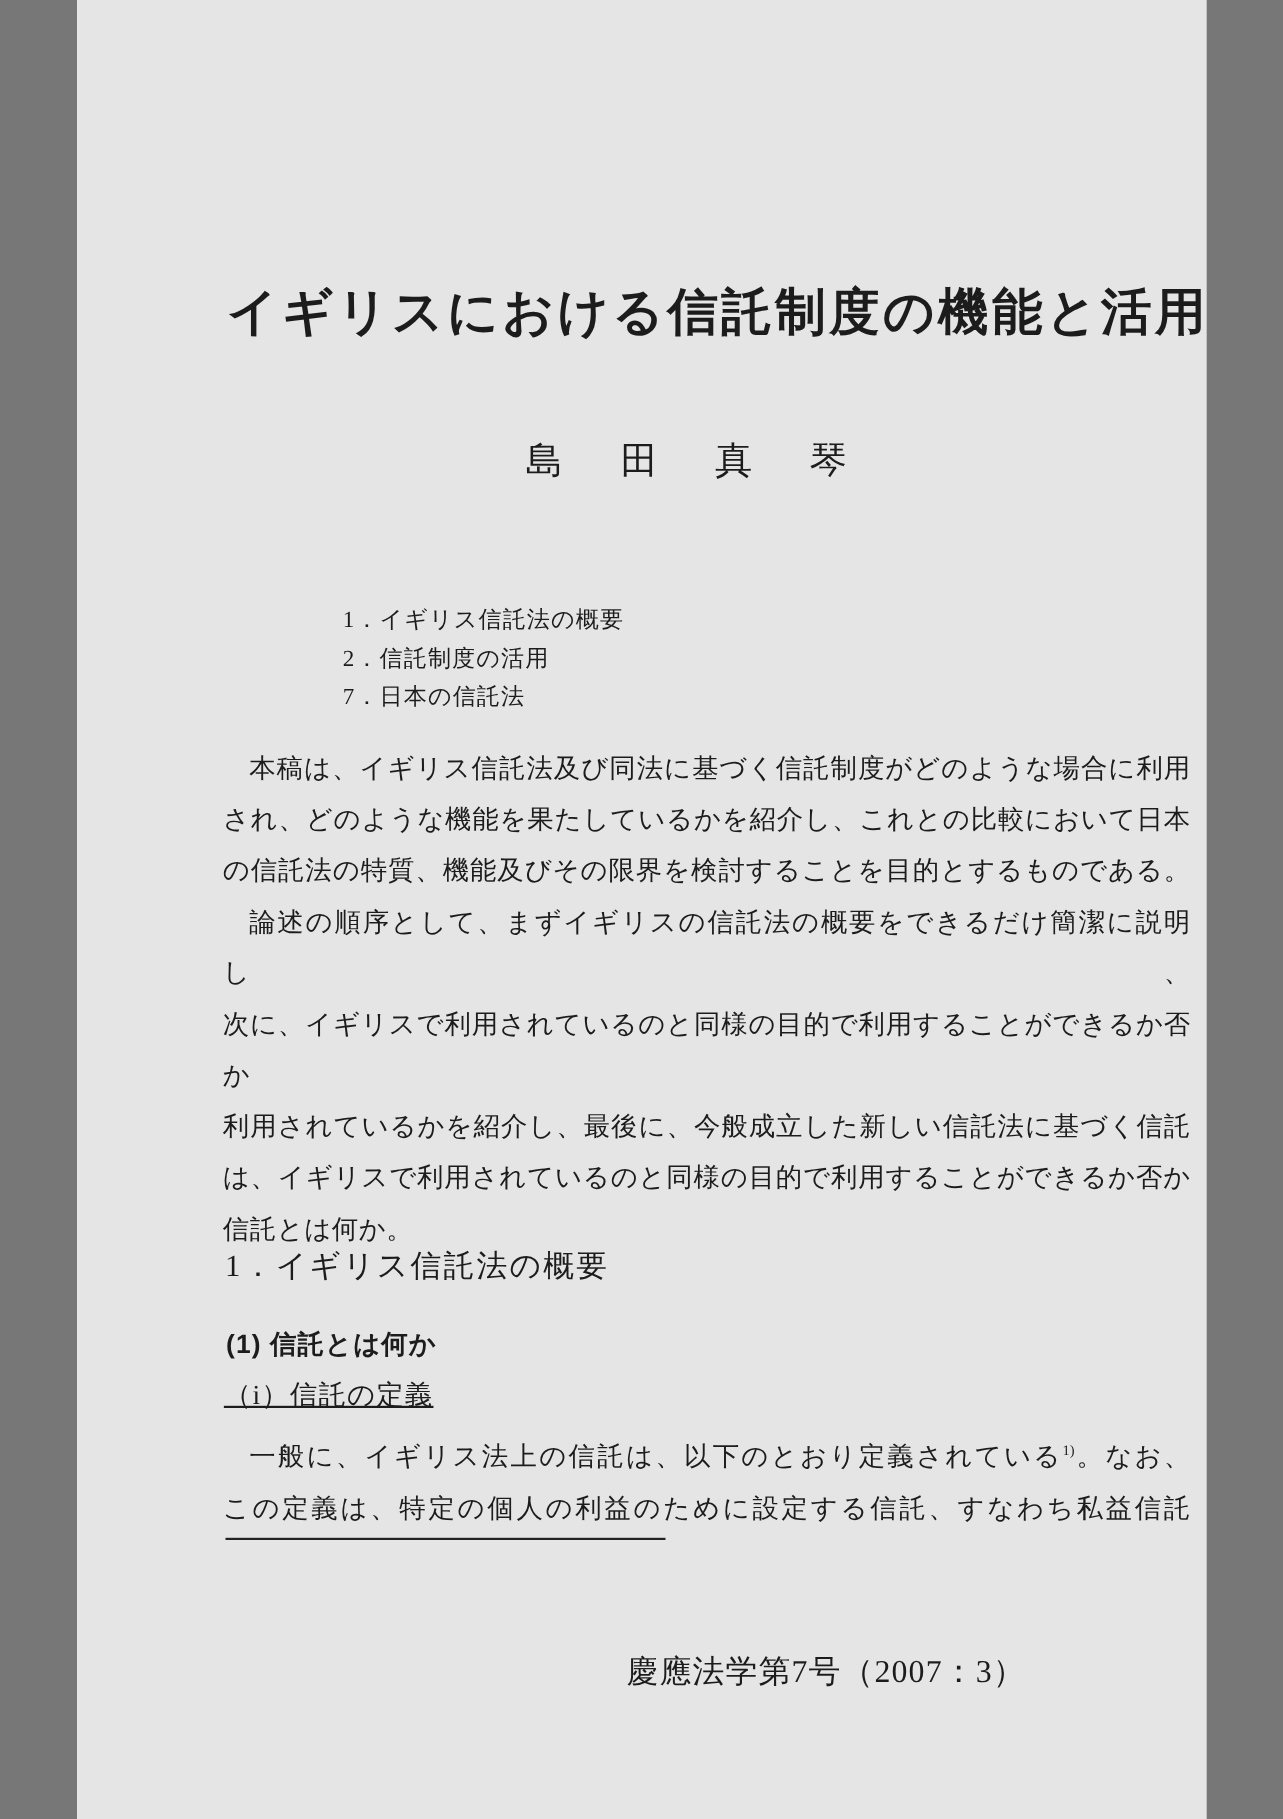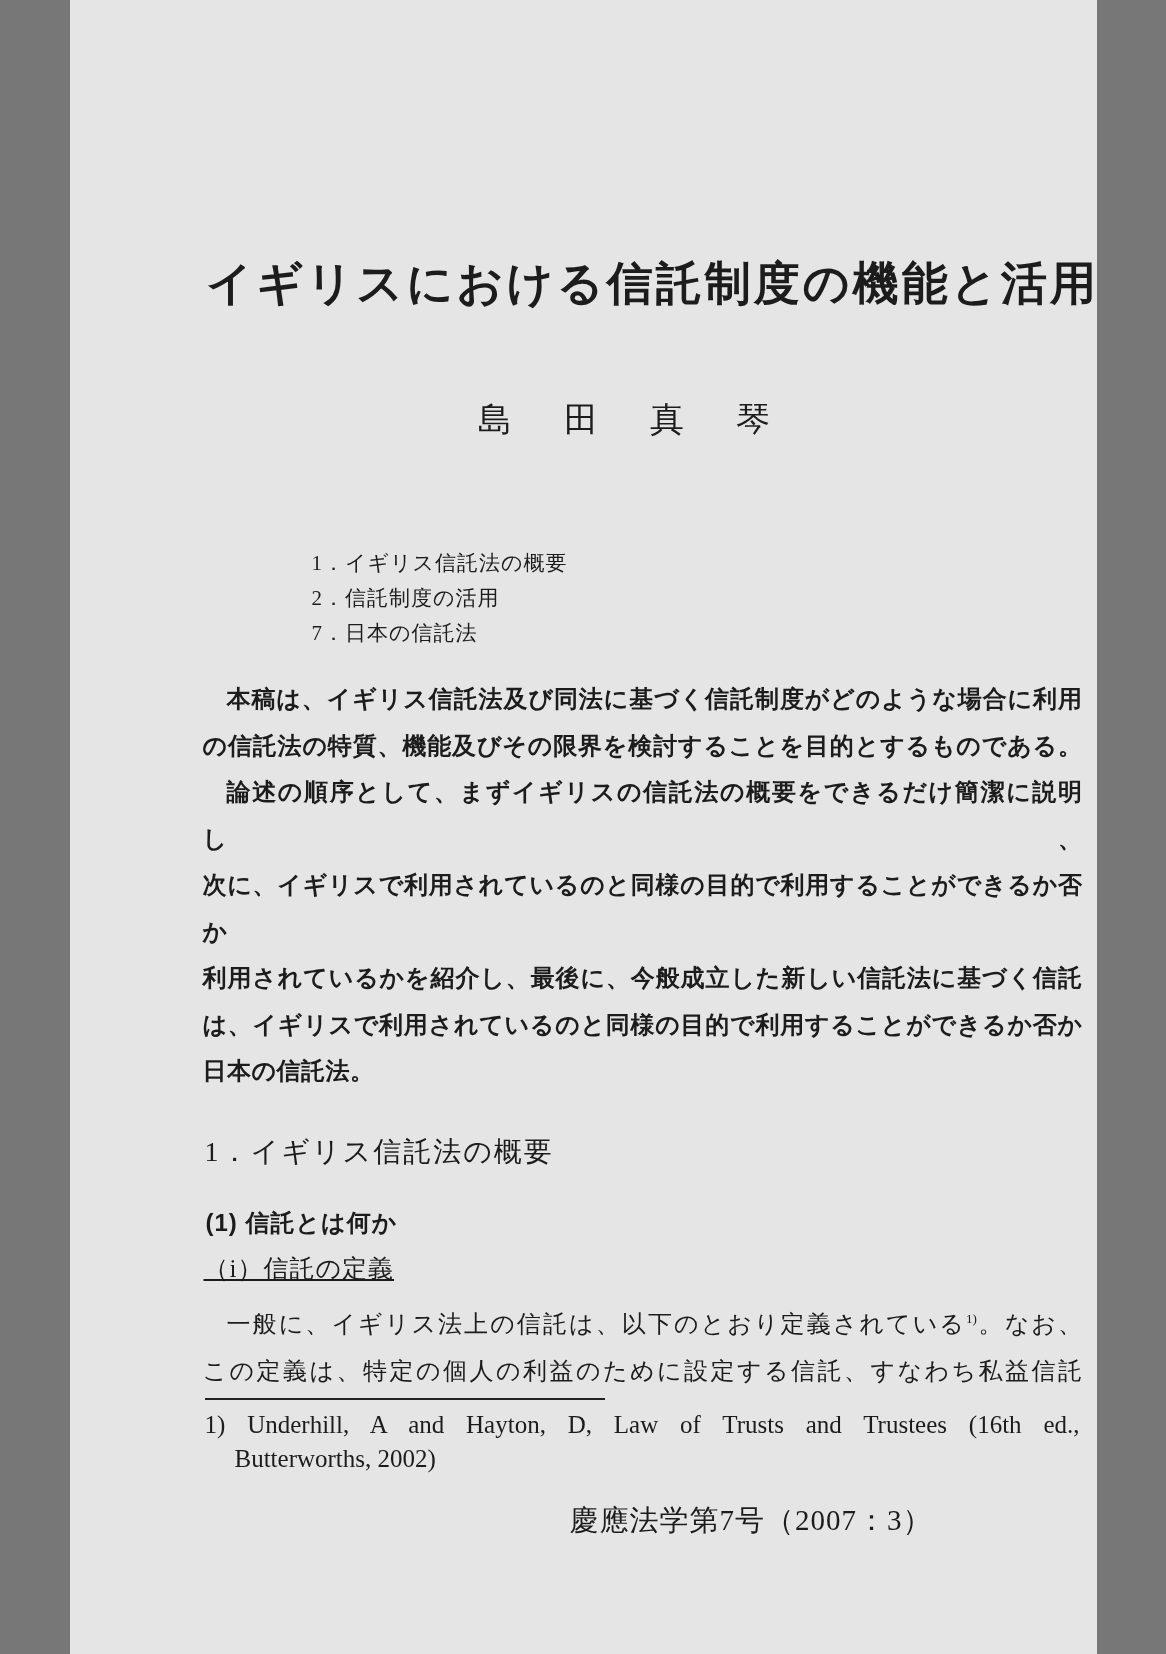--- a/index.html
+++ b/index.html
@@ -30,21 +30,21 @@
   .author-inner { margin-right:28px; }
   .toc {
     position:absolute; top:546px; left:242px;
     font-size:21px; line-height:35px;
     letter-spacing:1px;
   }
   .body-block {
     position:absolute; left:133px; width:880px;
     font-size:24px; line-height:46.5px;
   }
-  .intro { top:676px;font-weight:bold; }
+  .intro { top:676px; }
   .jline {
     text-align:justify;
     text-align-last:justify;
     letter-spacing:0.5px;
   }
   .jline-last { text-align:left; text-align-last:left; }
   .indent { text-indent:1em; }
   .section-heading {
     position:absolute; left:135px; top:1132px;
     font-size:28px; letter-spacing:2px;
@@ -96,46 +96,40 @@
   </div>
 
   <div class="toc">
     <div class="toc-item">1．イギリス信託法の概要</div>
     <div class="toc-item">2．信託制度の活用</div>
     <div class="toc-item">7．日本の信託法</div>
   </div>
 
   <div class="body-block intro">
     <div class="jline indent">本稿は、イギリス信託法及び同法に基づく信託制度がどのような場合に利用</div>
+    <div class="jline">され、どのような機能を果たしているかを紹介し、これとの比較において日本</div>
     <div class="jline">の信託法の特質、機能及びその限界を検討することを目的とするものである。</div>
     <div class="jline indent">論述の順序として、まずイギリスの信託法の概要をできるだけ簡潔に説明し、</div>
     <div class="jline">次に、イギリスで利用されているのと同様の目的で利用することができるか否か</div>
     <div class="jline">利用されているかを紹介し、最後に、今般成立した新しい信託法に基づく信託</div>
     <div class="jline">は、イギリスで利用されているのと同様の目的で利用することができるか否か</div>
-    <div class="jline jline-last">日本の信託法。</div>
+    <div class="jline jline-last">信託とは何か。</div>
   </div>
 
   <div class="section-heading">1．イギリス信託法の概要</div>
 
   <div class="sub-heading-1">(1) 信託とは何か</div>
 
   <div class="sub-heading-2">（i）信託の定義</div>
 
   <div class="body-block def-block">
     <div class="jline indent">
       <span>一般に、イギリス法上の信託は、以下のとおり定義されている</span><span class="sup-ref">1)</span><span>。なお、</span>
     </div>
     <div class="jline">この定義は、特定の個人の利益のために設定する信託、すなわち私益信託</div>
   </div>
 
   <div class="footnote-rule"></div>
 
-  <div class="footnote">
-    <div class="fn-line1">
-      <span>1)</span>
-      <span>Underhill, A and Hayton, D, Law of Trusts and Trustees (16th ed.,</span>
-    </div>
-    <div class="fn-line2">Butterworths, 2002)</div>
-  </div>
 
   <div class="journal-footer">慶應法学第7号（2007：3）</div>
 
 </div>
 
 </body></html>

